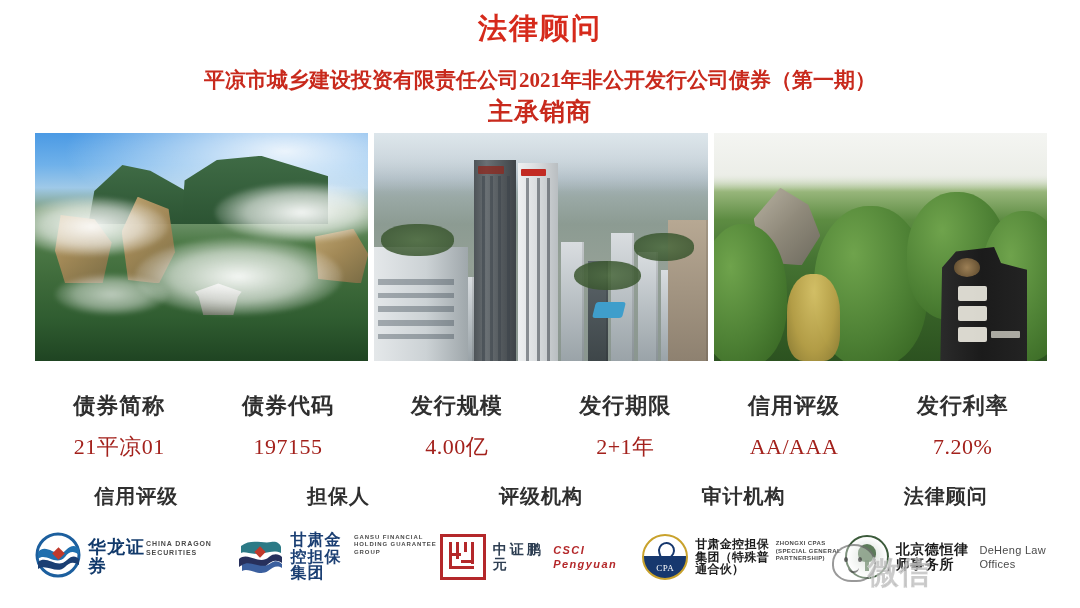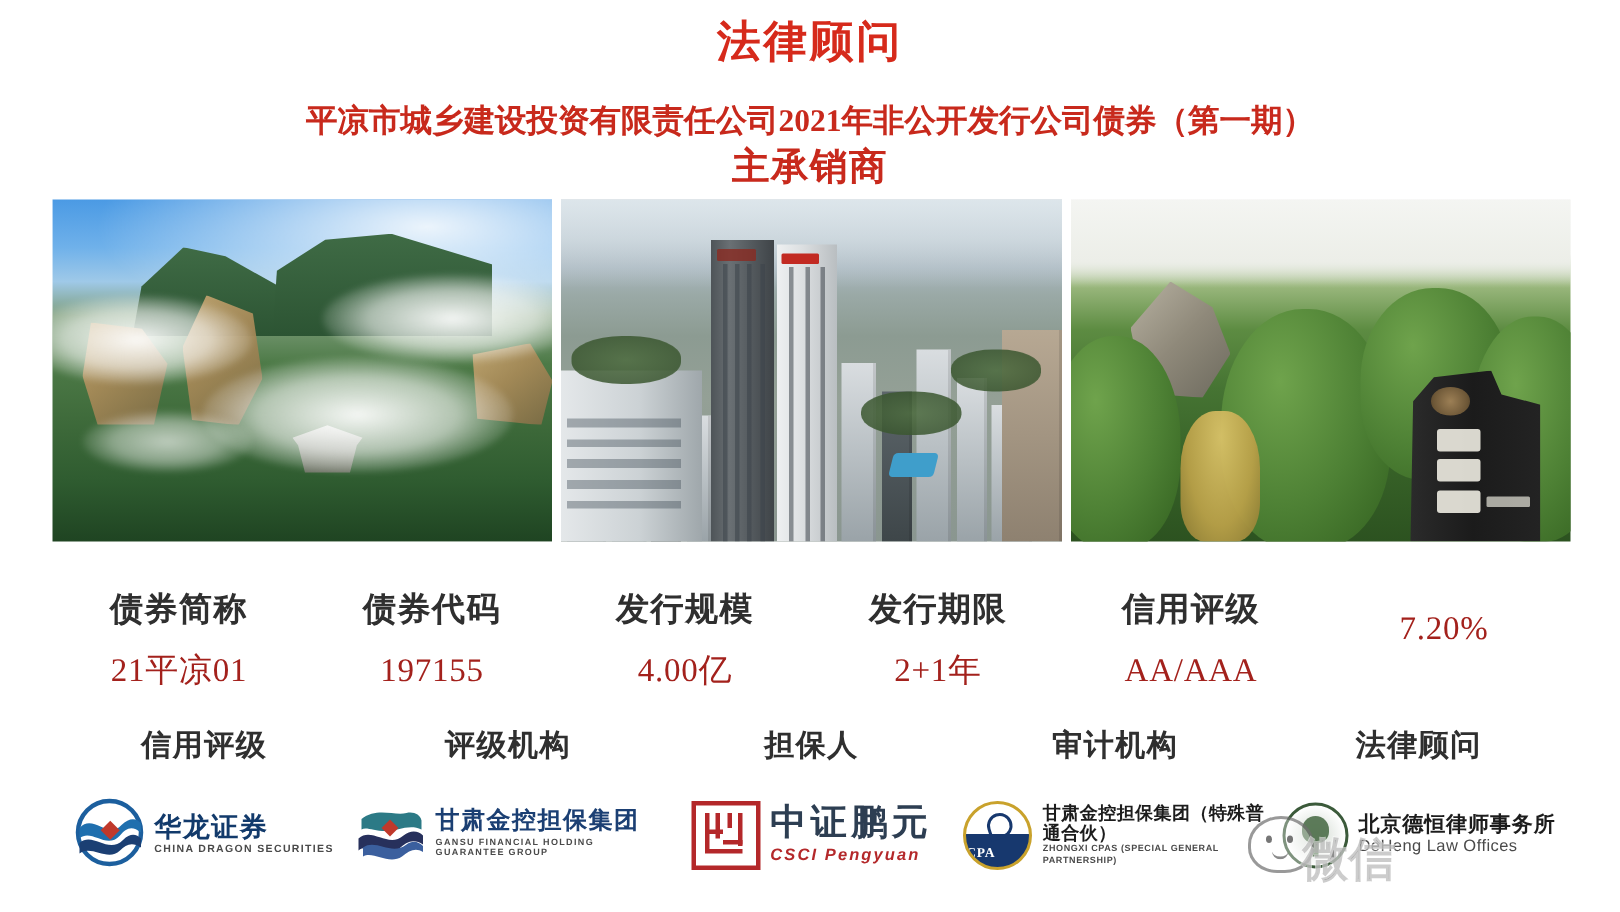--- a/index.html
+++ b/index.html
@@ -280,21 +280,21 @@
   }
   .logo-cell {
     flex: 1 1 0;
     display: flex;
     align-items: center;
     justify-content: center;
     gap: 7px;
     position: relative;
   }
   .logo-mark { flex: 0 0 auto; }
-  .logo-text { display: flex; flex-direction: column; justify-content: center; }
+  .logo-text { display: flex; flex-direction: row; justify-content: center; }
   .logo-cn {
     font-size: 18px;
     font-weight: bold;
     letter-spacing: 1px;
     line-height: 1.05;
     font-family: "Liberation Sans", "DejaVu Sans", sans-serif;
   }
   .logo-en {
     font-size: 7px;
     font-weight: bold;
@@ -334,22 +334,23 @@
     width: 42px; height: 42px;
     border-radius: 50%;
     border: 2px solid #c9a22c;
     background: linear-gradient(to bottom, #ffffff 0%, #ffffff 47%, #17386e 47%, #17386e 100%);
     position: relative;
     overflow: hidden;
   }
   .cpa-mark .cpa-txt {
     position: absolute;
     left: 0; right: 0; bottom: 5px;
+    text-align: center;
     font-size: 9px;
-    font-weight: bold;
+    font-weight: normal;
     color: #ffffff;
     letter-spacing: 0.5px;
     font-family: "Liberation Serif", "DejaVu Serif", serif;
   }
   .cpa-mark .swirl {
     position: absolute;
     left: 14px; top: 6px;
     width: 13px; height: 13px;
     border: 2px solid #17386e;
     border-radius: 50% 50% 50% 0;
@@ -516,28 +517,29 @@
   </div>
   <div class="dt-col">
     <div class="dt-head">发行期限</div>
     <div class="dt-val">2+1年</div>
   </div>
   <div class="dt-col">
     <div class="dt-head">信用评级</div>
     <div class="dt-val">AA/AAA</div>
   </div>
   <div class="dt-col">
+    <div class="dt-head">发行利率</div>
     <div class="dt-val">7.20%</div>
   </div>
 </div>
 
 <div class="roles-row">
   <div class="role-col">信用评级</div>
+  <div class="role-col">担保人</div>
   <div class="role-col">评级机构</div>
-  <div class="role-col">担保人</div>
   <div class="role-col">审计机构</div>
   <div class="role-col">法律顾问</div>
 </div>
 
 <div class="logos-row">
 
   <div class="logo-cell">
     <div class="logo-mark wave-mark">
       <svg width="46" height="46" viewBox="0 0 46 46">
         <circle cx="23" cy="23" r="21" fill="none" stroke="#1c5f9e" stroke-width="3"></circle>
@@ -571,21 +573,21 @@
     <div class="logo-mark seal-mark">
       <span class="v1"></span>
         <span class="v2"></span>
         <span class="v3"></span>
         <span class="v4"></span>
       <span class="h1"></span>
         <span class="h2"></span>
         <span class="h3"></span>
     </div>
     <div class="logo-text">
-      <div class="logo-cn c-slate" style="font-size:24px;letter-spacing:3px;font-family:Liberation Serif, serif;">中证鹏元</div>
+      <div class="logo-cn c-slate" style="font-size:14px;letter-spacing:3px;">中证鹏元</div>
       <div class="logo-en c-red" style="font-size:11px;letter-spacing:1.4px;">CSCI Pengyuan</div>
     </div>
   </div>
 
   <div class="logo-cell">
     <div class="logo-mark cpa-mark">
       <div class="swirl"></div>
       <div class="cpa-txt">CPA</div>
     </div>
     <div class="logo-text">

